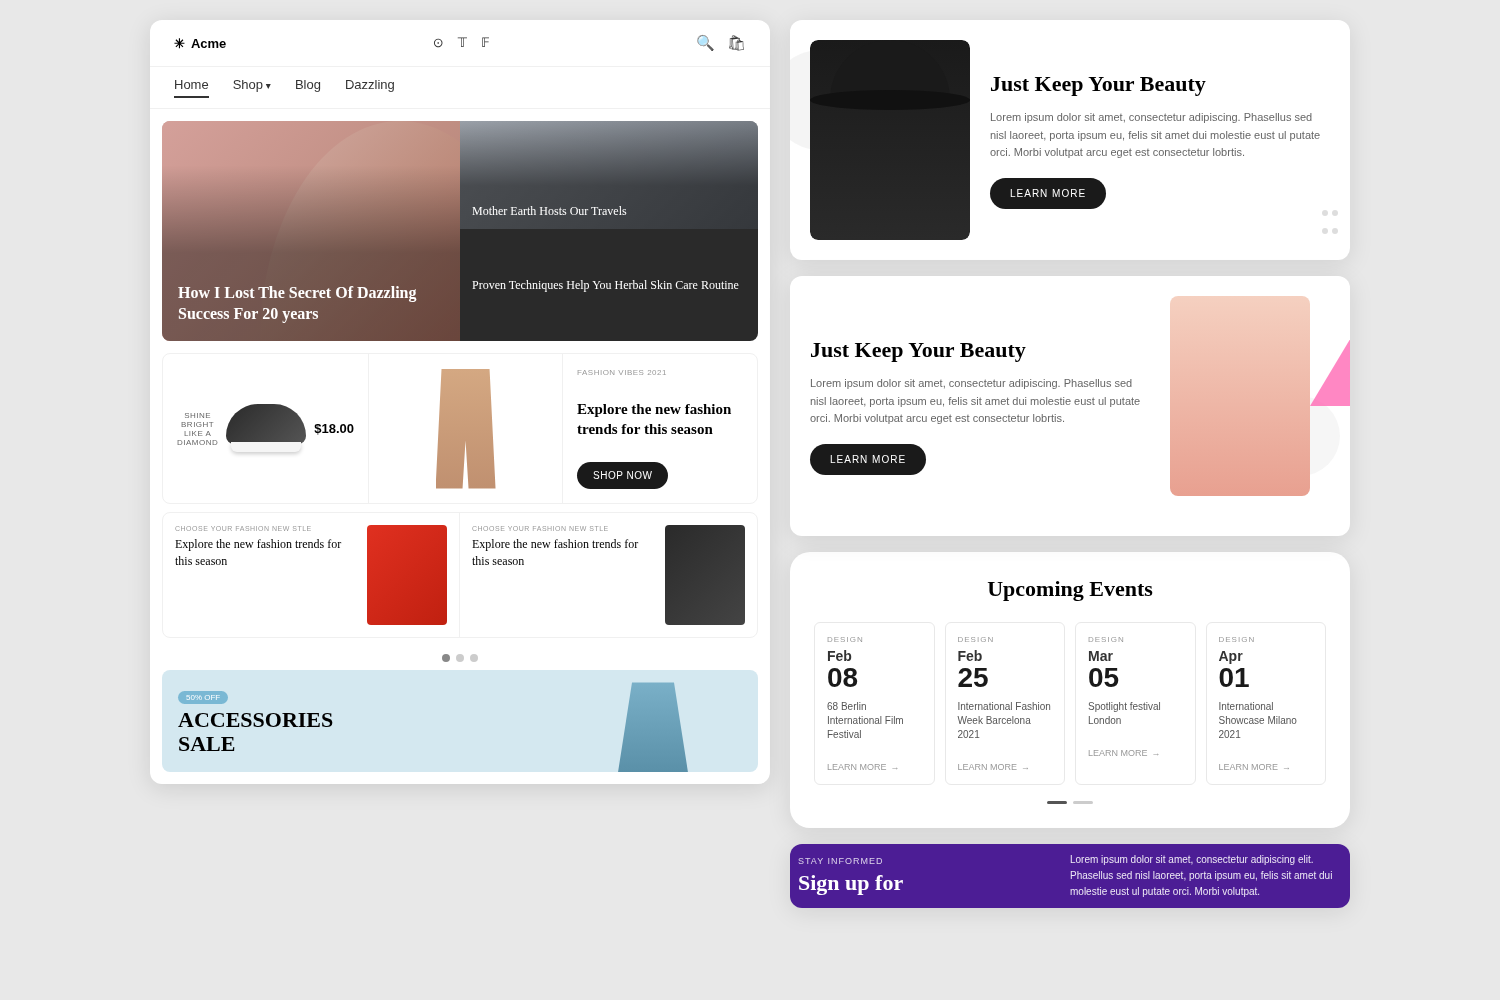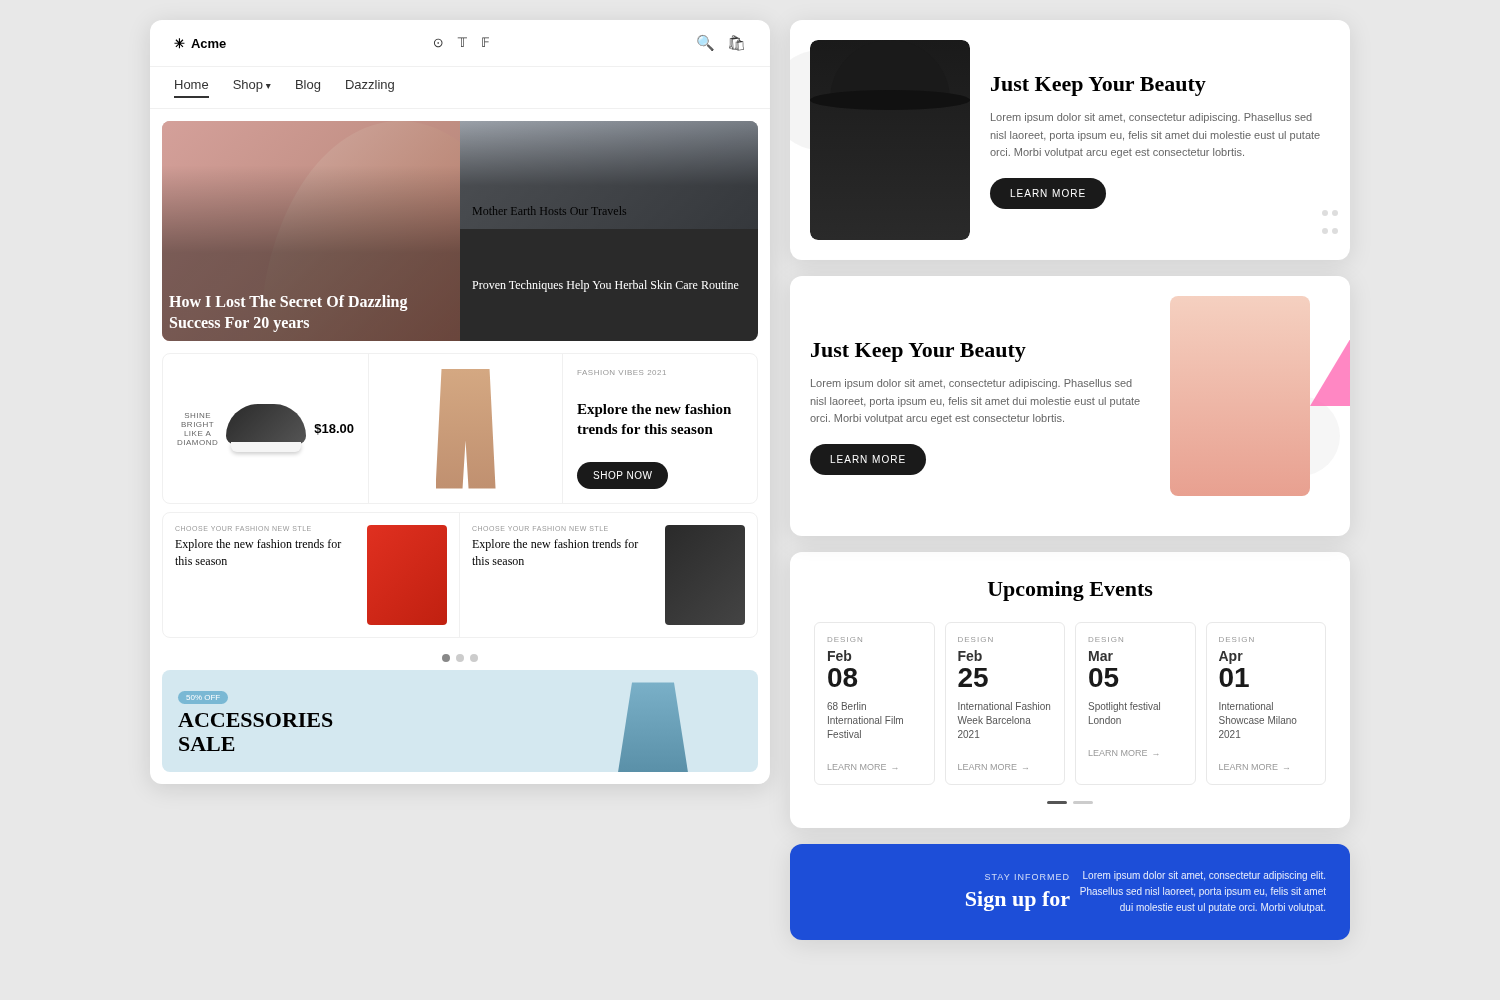--- a/index.html
+++ b/index.html
@@ -85,21 +85,21 @@
       margin: 12px;
       border-radius: 8px;
       overflow: hidden;
     }
     .hero-main {
       background: #c9a09a;
       position: relative;
       display: flex;
       flex-direction: column;
       justify-content: flex-end;
-      padding: 7px;
+      padding: 16px;
       overflow: hidden;
     }
     .hero-main-overlay {
       position: absolute;
       inset: 0;
       background: linear-gradient(to top, rgba(0,0,0,0.4) 40%, transparent 80%);
     }
     .hero-main-bg {
       position: absolute;
       inset: 0;
@@ -135,21 +135,21 @@
       background: linear-gradient(135deg, #9aa0a8, #6a7078);
     }
     .hero-top-right-overlay {
       position: absolute;
       inset: 0;
       background: linear-gradient(to top, rgba(0,0,0,0.5) 40%, transparent);
     }
     .hero-top-right-text {
       position: relative;
       z-index: 2;
-      color: #000000;
+      color: #ffffff;
       font-size: 12px;
       font-weight: 500;
     }
     .hero-bottom-right {
       background: #2a2a2a;
       flex: 1;
       display: flex;
       align-items: center;
       padding: 12px;
     }
@@ -540,21 +540,21 @@
       width: 80px;
       height: 80px;
       border-radius: 50%;
       background: #f0f0f0;
       opacity: 0.6;
     }
 
     
     .events-section {
       background: #fff;
-      border-radius: 12px;
+      border-radius: 20px;
       box-shadow: 0 4px 24px rgba(0,0,0,0.10);
       padding: 24px;
       margin-bottom: 16px;
     }
     .events-title {
       font-size: 22px;
       font-weight: 700;
       font-family: serif;
       text-align: center;
       margin-bottom: 20px;
@@ -618,28 +618,27 @@
     .page-dot {
       width: 20px;
       height: 3px;
       background: #ccc;
       border-radius: 2px;
     }
     .page-dot.active { background: #555; }
 
     
     .newsletter-section {
-      background: #1d4ed8;
+      background: #4c1d95;
       border-radius: 12px;
-      padding: 24px;
+      padding: 8px;
       display: flex;
       justify-content: space-between;
       align-items: center;
       box-shadow: 0 4px 24px rgba(0,0,0,0.10);
-      text-align: right;
     }
     .newsletter-left {
       flex: 1;
     }
     .newsletter-label {
       font-size: 9px;
       text-transform: uppercase;
       letter-spacing: 1px;
       color: rgba(255,255,255,0.8);
       font-family: sans-serif;

